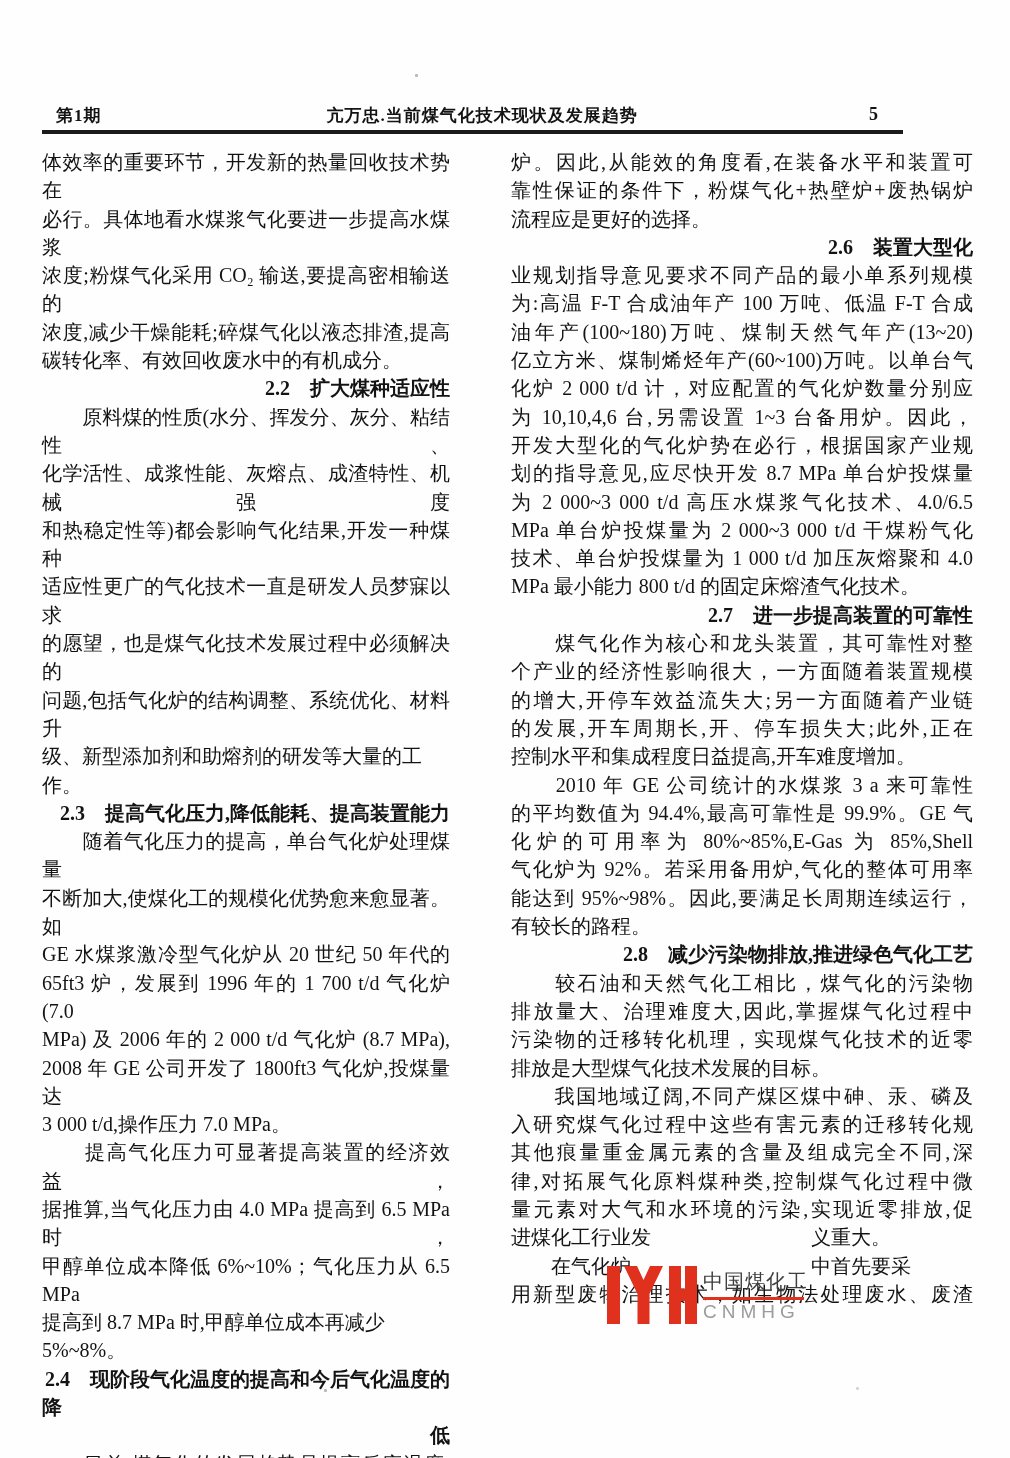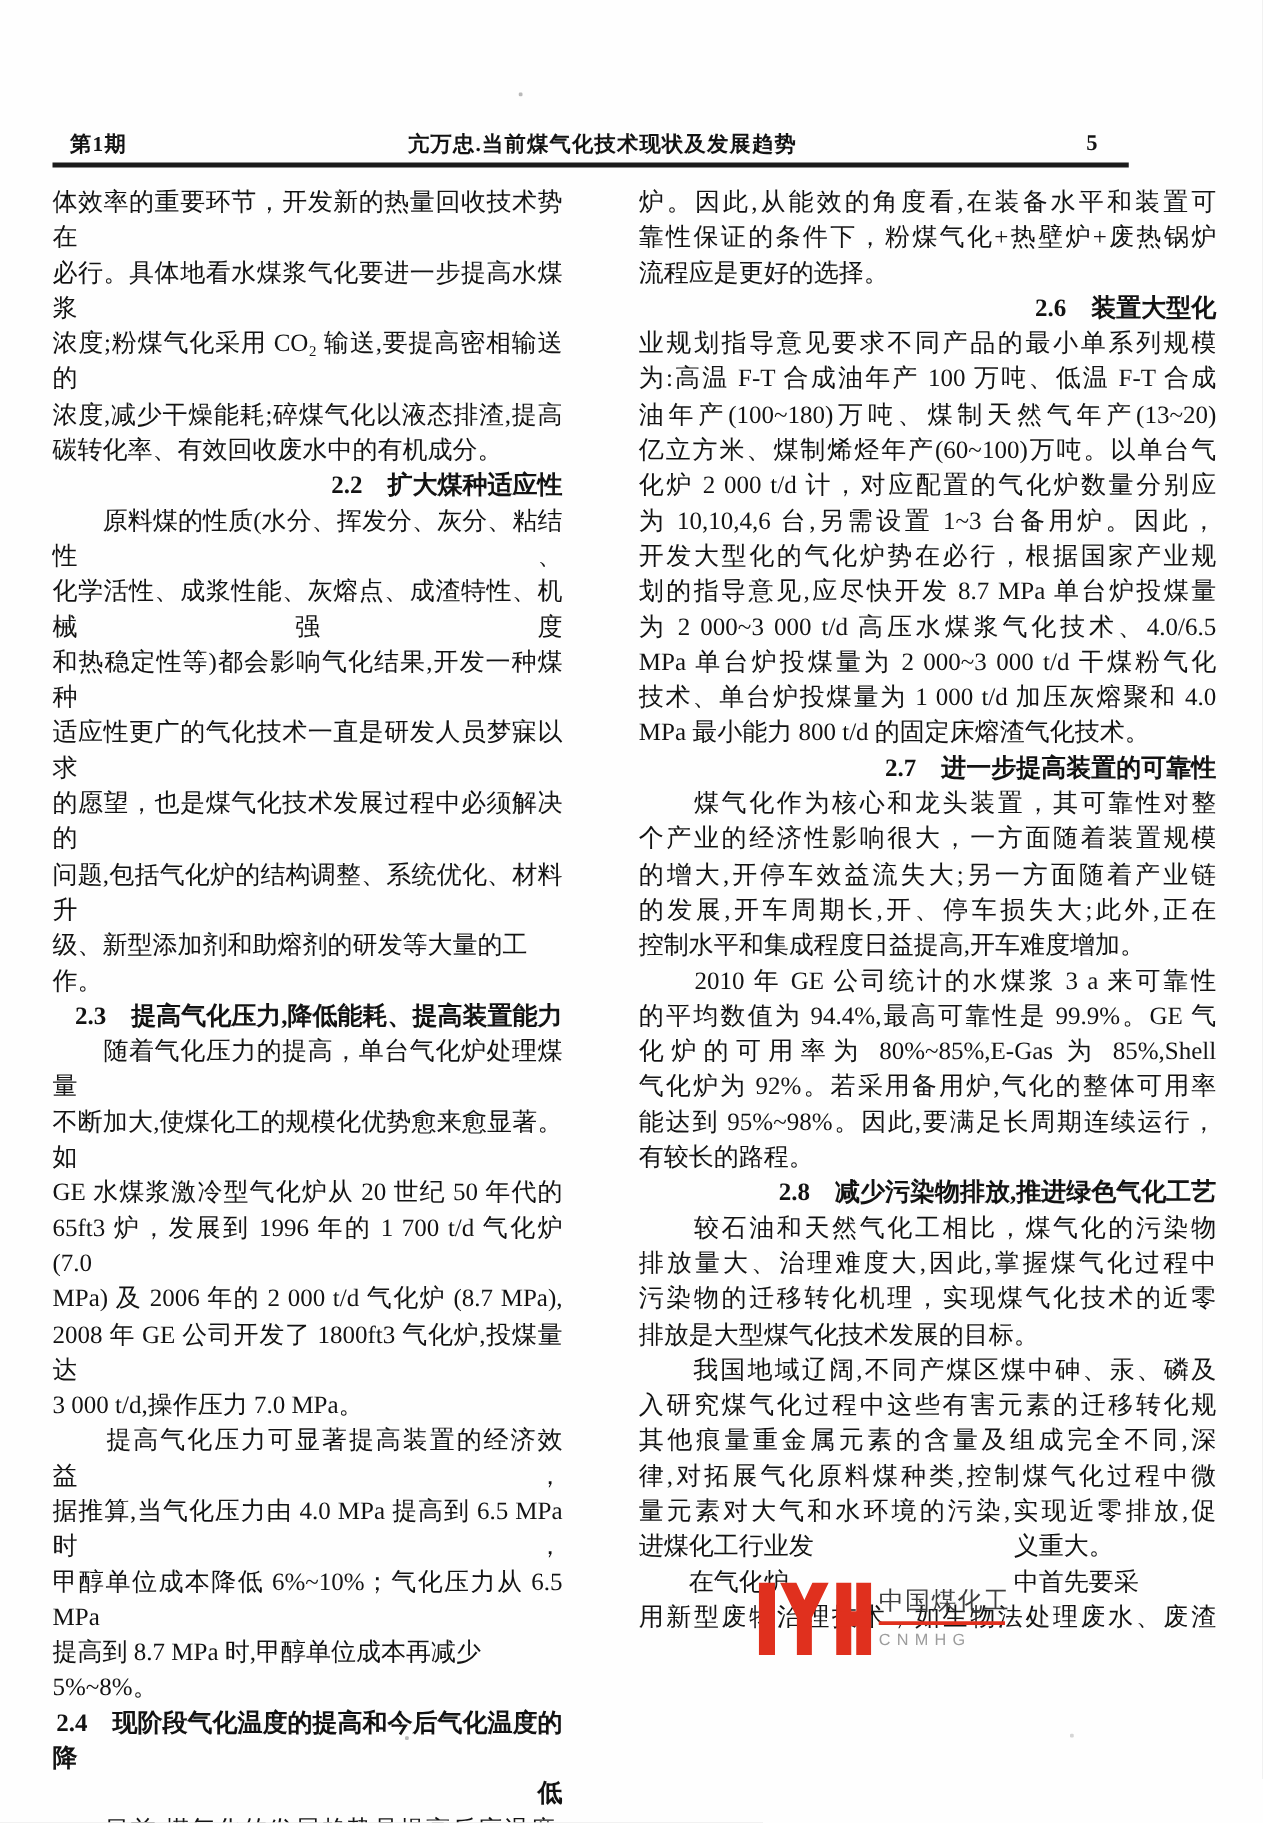--- a/index.html
+++ b/index.html
@@ -21,21 +21,21 @@
   .col-right{left:491px;width:462px;margin-left:20px;}
   .line{white-space:pre-wrap;min-height:28.3px;}
   .line.j{text-align:justify;text-align-last:justify;text-justify:inter-ideograph;}
   .line.b{font-weight:bold;text-align:right;}
   
   .wm{position:absolute;left:607px;top:1266px;width:300px;height:62px;}
   .wm-logo{position:absolute;left:0;top:0;width:90px;height:58px;}
   .wm-cn{position:absolute;left:96px;top:4px;font-size:20px;line-height:22px;color:#3d3d3d;
          letter-spacing:1px;font-family:"Liberation Sans","DejaVu Sans",sans-serif;}
   .wm-underline{position:absolute;left:96px;top:31px;width:101px;height:3px;}
-  .wm-en{position:absolute;left:96px;top:36px;font-size:13px;line-height:20px;color:#9c9c9c;
+  .wm-en{position:absolute;left:96px;top:36px;font-size:19px;line-height:20px;color:#9c9c9c;
          letter-spacing:5px;font-family:"Liberation Sans","DejaVu Sans",sans-serif;}
   
   .speck{position:absolute;width:3px;height:3px;background:#8a8a8a;border-radius:1px;opacity:.6;}
   .speck.s1{left:415px;top:74px;}
   .speck.s2{left:324px;top:1389px;}
   .speck.s3{left:856px;top:1387px;opacity:.35;}
 </style>
 </head>
 <body>
 

